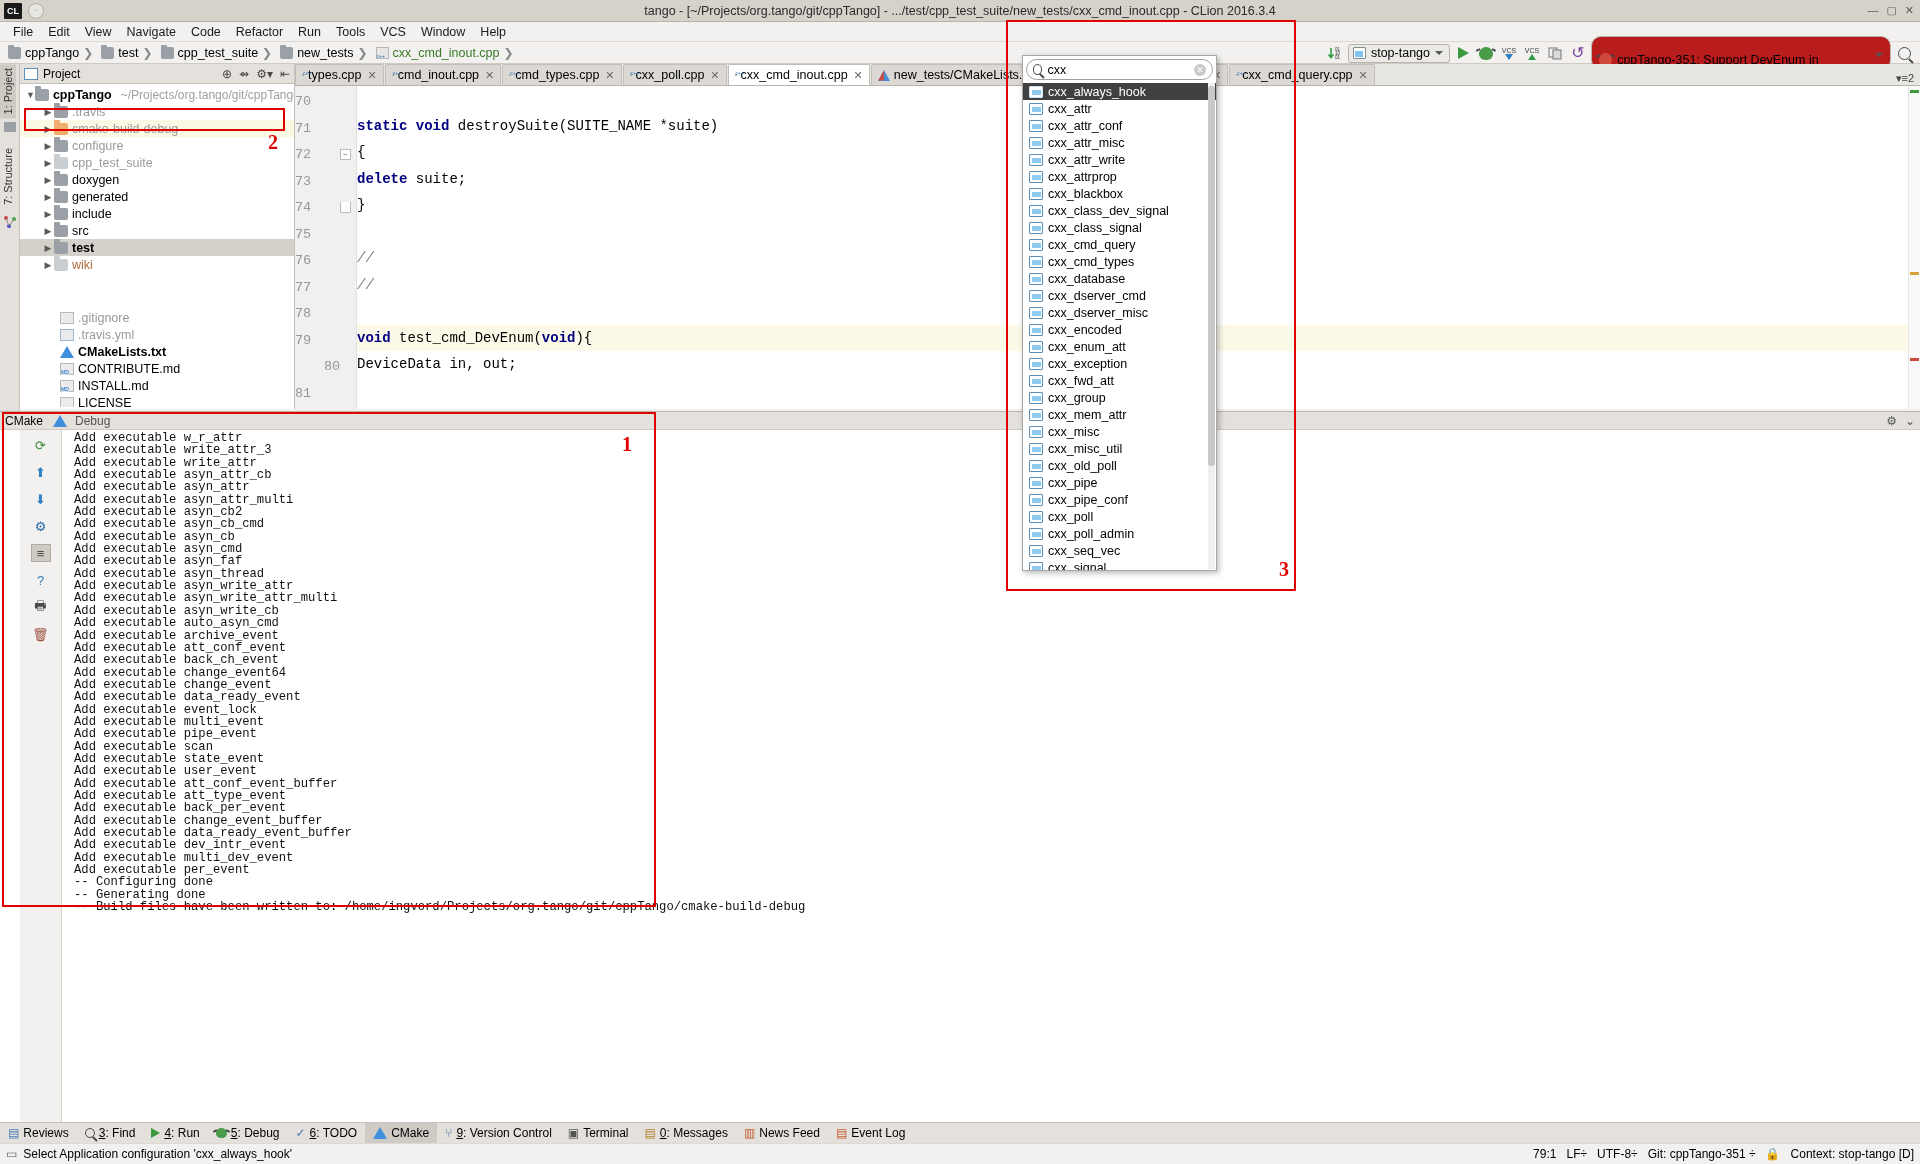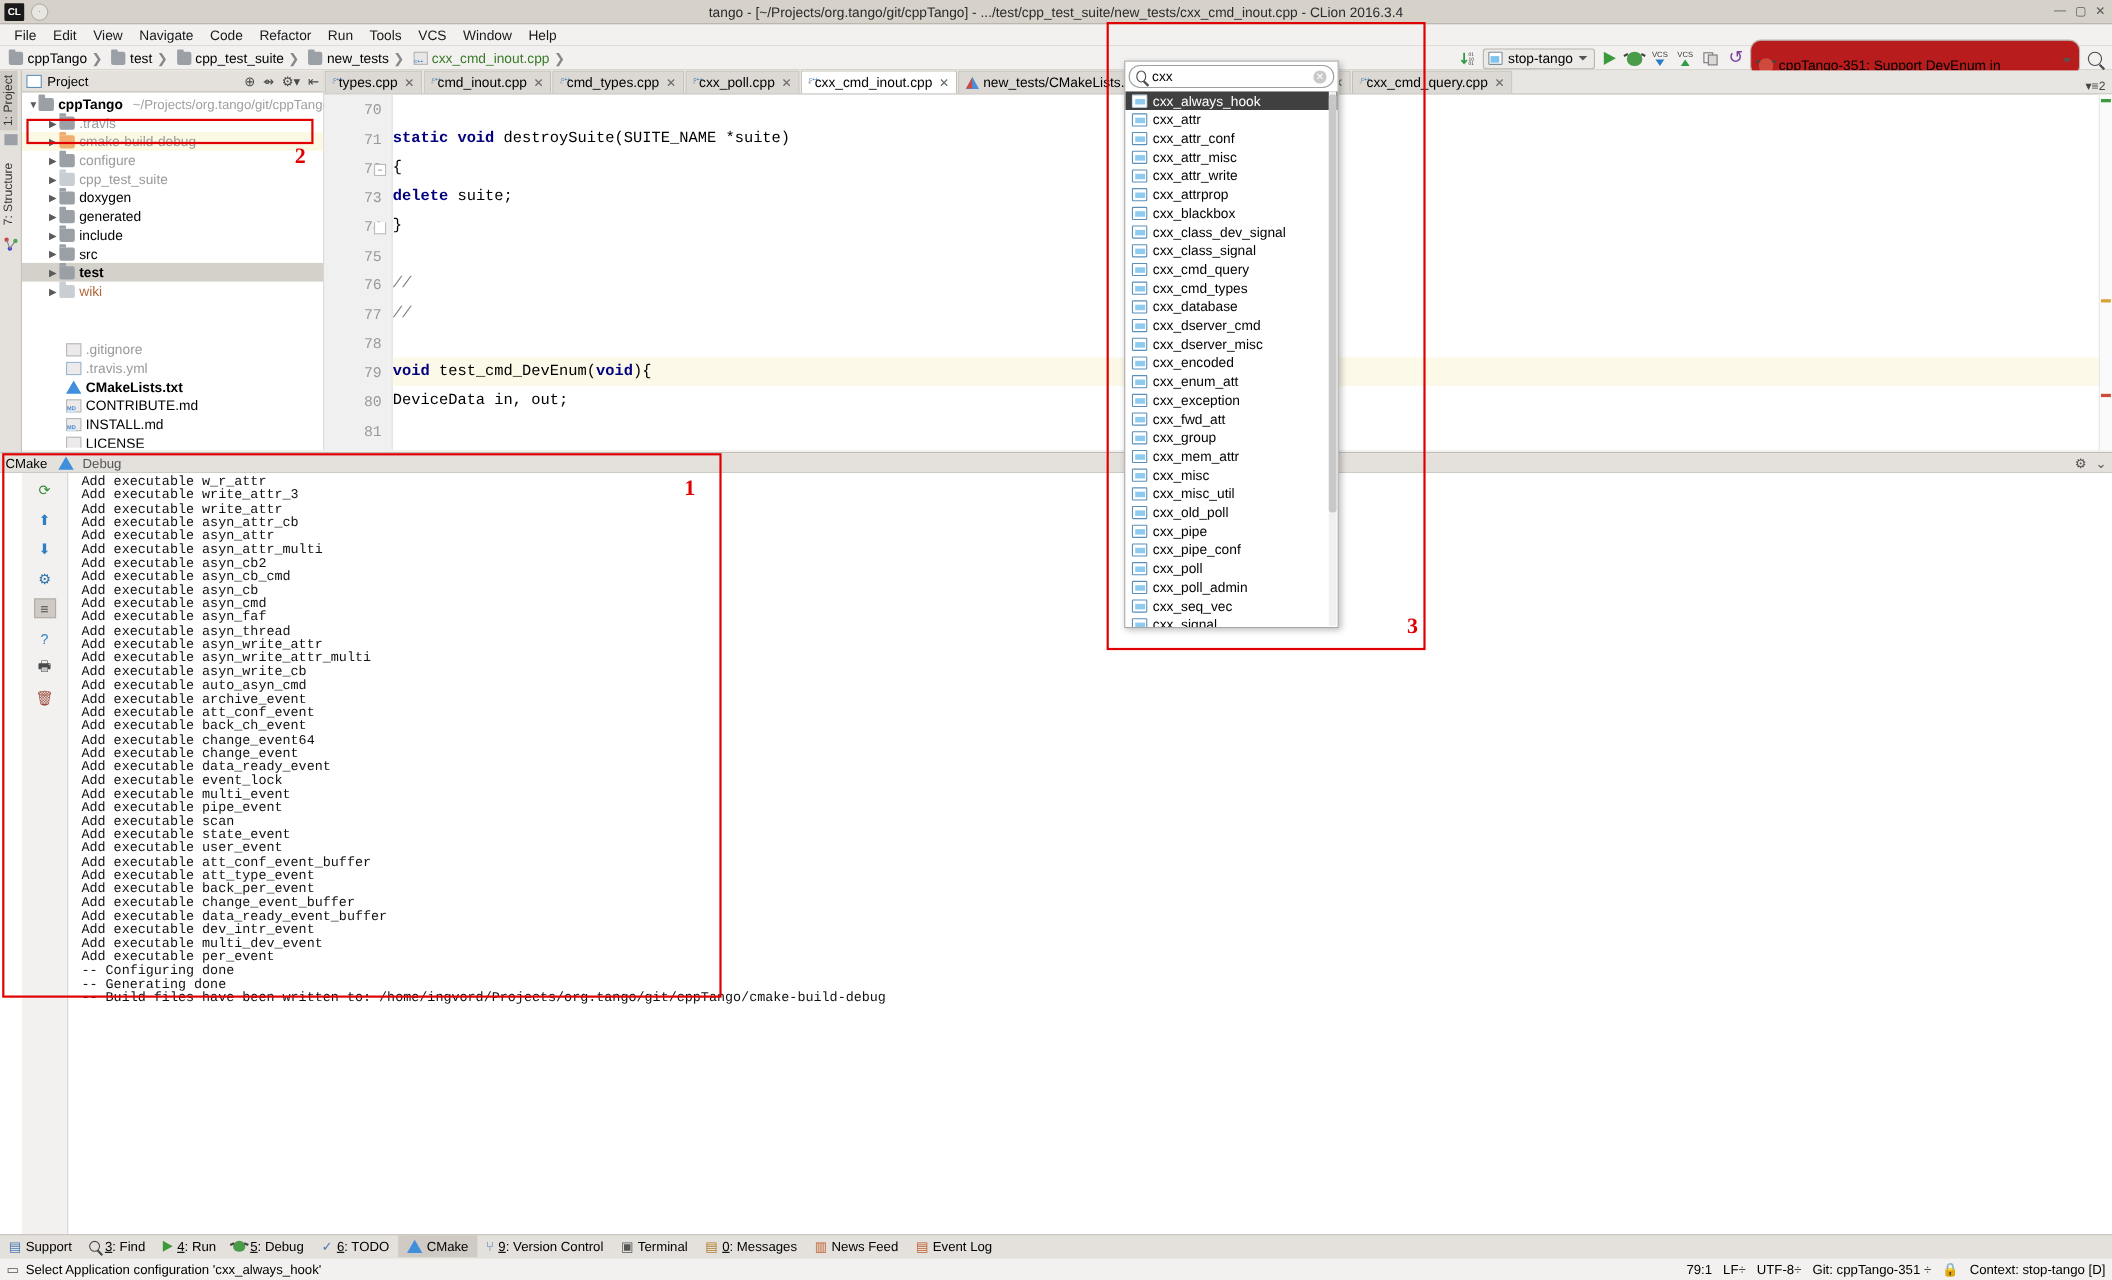--- a/index.html
+++ b/index.html
@@ -155,21 +155,21 @@
   .tpath{color:#a0a0a0;margin-left:9px;font-size:12px;}
 
   
   .editor{
     position:absolute;left:295px;right:0;top:86px;height:323px;background:#fff;
     overflow:hidden;
   }
   .gutter{position:absolute;left:0;top:0;width:62px;height:100%;background:#f0f0f0;border-right:1px solid #e0e0e0;}
   .codearea{position:absolute;left:62px;top:0;right:0;height:100%;font-family:"Liberation Mono", monospace;font-size:14px;}
   .cline{height:26.5px;display:flex;align-items:center;white-space:pre;}
-  .lnum{position:absolute;width:52px;text-align:right;color:#999;font-family:"Liberation Mono",monospace;font-size:13.5px;}
+  .lnum{position:absolute;width:52px;color:#999;font-family:"Liberation Mono",monospace;font-size:13.5px;}
   .kw{color:#000080;font-weight:bold;}
   .cmt{color:#808080;font-style:italic;}
   .hlline{position:absolute;left:62px;right:0;background:#fcf9e8;height:26.5px;}
   .fold{position:absolute;left:45px;width:11px;height:11px;border:1px solid #bbb;background:#fff;font-size:8px;text-align:center;line-height:9px;color:#666;}
 
   
   .cmakepanel{
     position:absolute;left:0;top:411px;right:0;bottom:42px;background:#fff;
     border-top:1px solid #b9b5ad;
   }
@@ -507,21 +507,21 @@
       <div class="lnum" style="top:8px;">70</div>
       <div class="lnum" style="top:34.5px;">71</div>
       <div class="lnum" style="top:61px;">72</div>
       <div class="lnum" style="top:87.5px;">73</div>
       <div class="lnum" style="top:114px;">74</div>
       <div class="lnum" style="top:140.5px;">75</div>
       <div class="lnum" style="top:167px;">76</div>
       <div class="lnum" style="top:193.5px;">77</div>
       <div class="lnum" style="top:220px;">78</div>
       <div class="lnum" style="top:246.5px;">79</div>
-      <div class="lnum" style="top:273px;">80</div>
+      <div class="lnum" style="top:273px;padding-left:29px;">80</div>
       <div class="lnum" style="top:299.5px;">81</div>
 
       <div class="fold" style="top:63px;">−</div>
       <div class="fold" style="top:116px;border-top:none;"></div>
 
       <div class="codearea">
         <div class="cline">&nbsp;</div>
         <div class="cline">    <span class="kw">static void </span><span>destroySuite(SUITE_NAME *suite)</span></div>
         <div class="cline">    <span>{</span></div>
         <div class="cline">        <span class="kw">delete </span><span>suite;</span></div>
@@ -726,21 +726,21 @@
           <span>cxx_signal</span>
         </div>
       </div>
     <div class="popscroll"></div>
     <div class="popthumb"></div>
   </div>
 
   <div class="toolbtnbar">
     <div class="tw">
       <span style="color:#4a7ab5;">▤</span>
-      <span>Support</span>
+      <span>Reviews</span>
     </div>
     <div class="tw">
       <span class="search-glass" style="width:10px;height:10px;border-width:1.4px;"></span>
       <span><u>3</u>: <span>Find</span></span>
     </div>
     <div class="tw">
       <span class="play-tri" style="border-left-width:9px;border-top-width:5px;border-bottom-width:5px;"></span>
       <span><u>4</u>: <span>Run</span></span>
     </div>
     <div class="tw">

